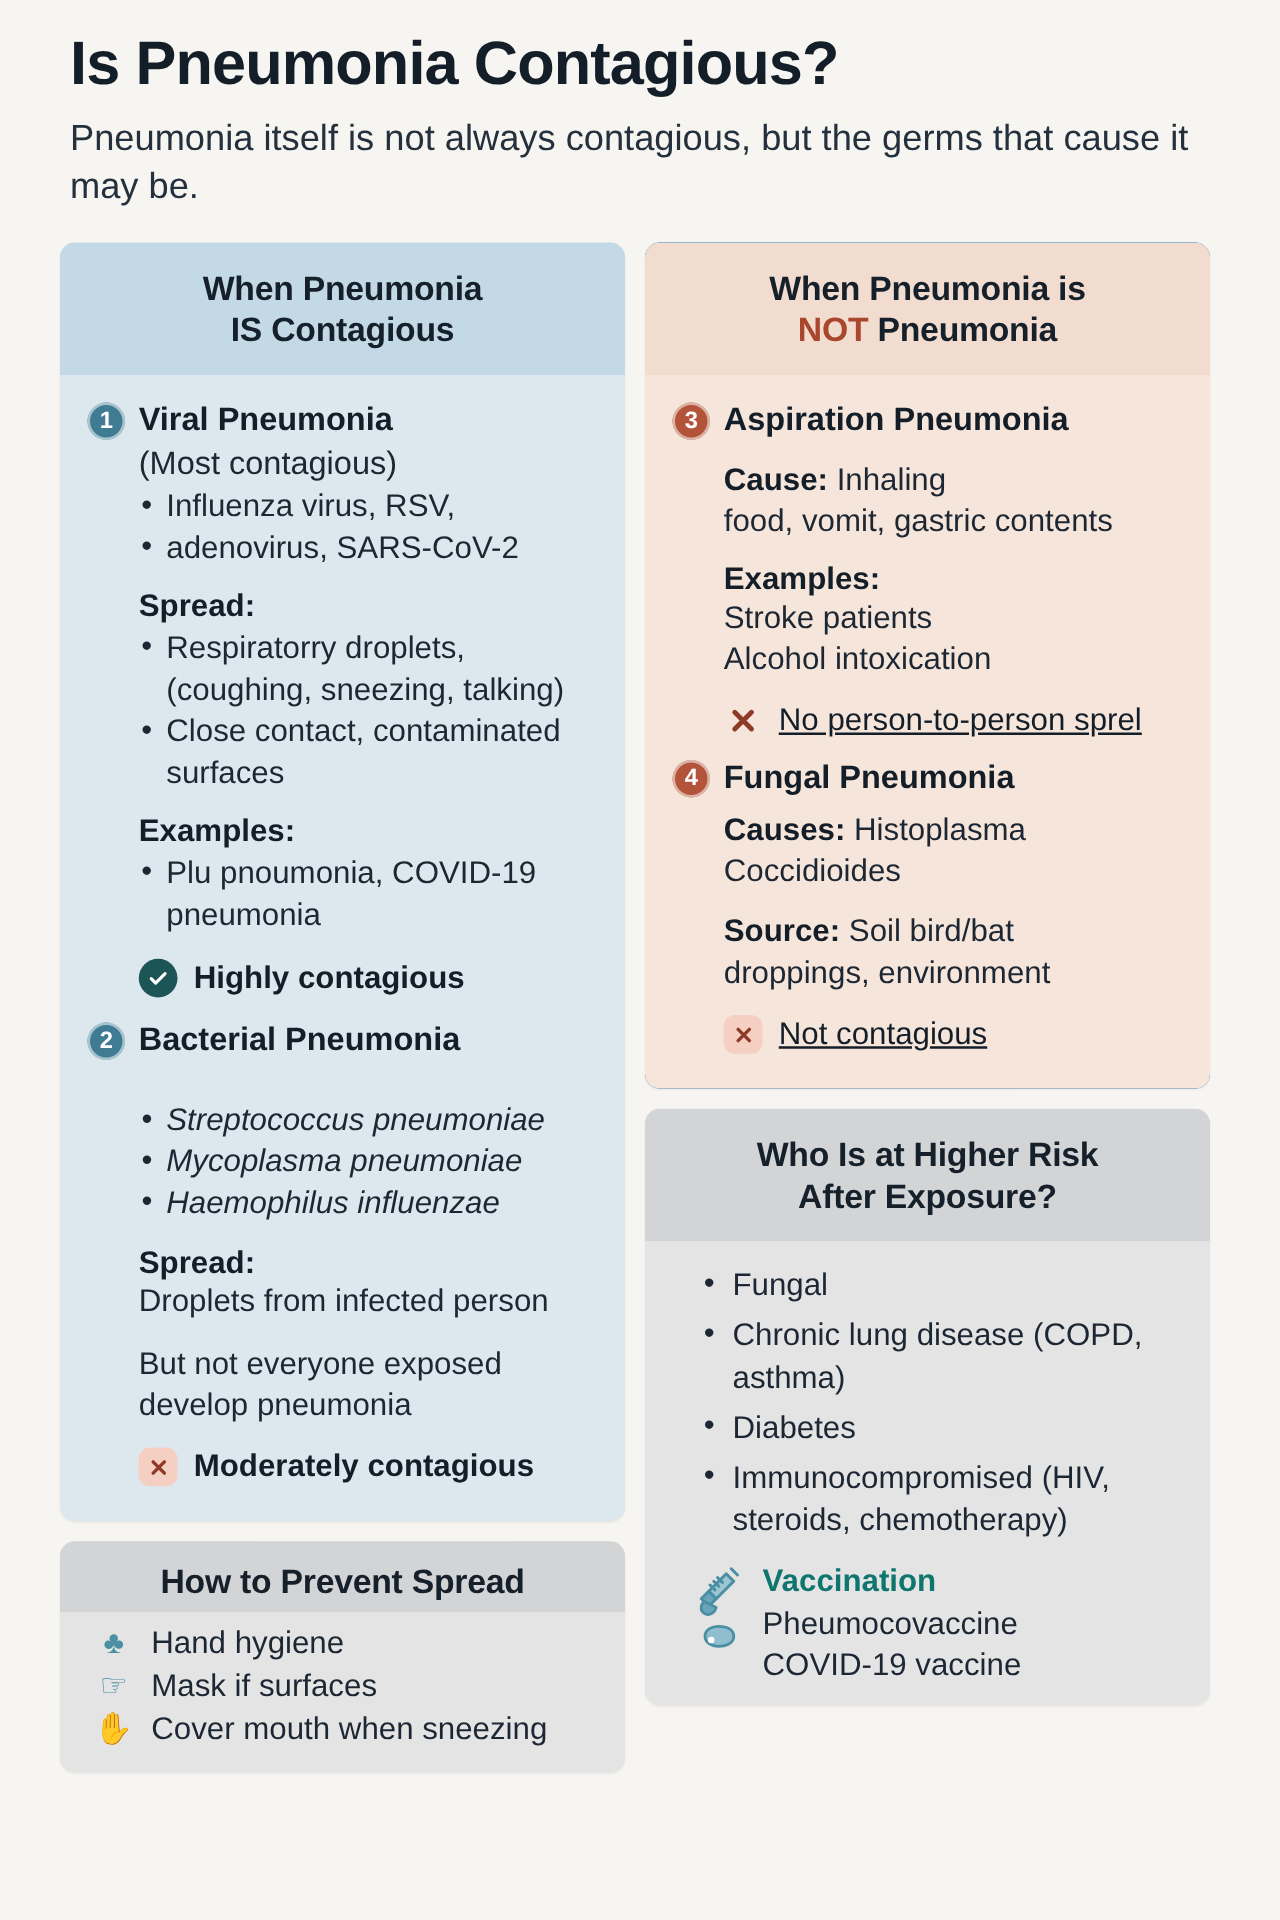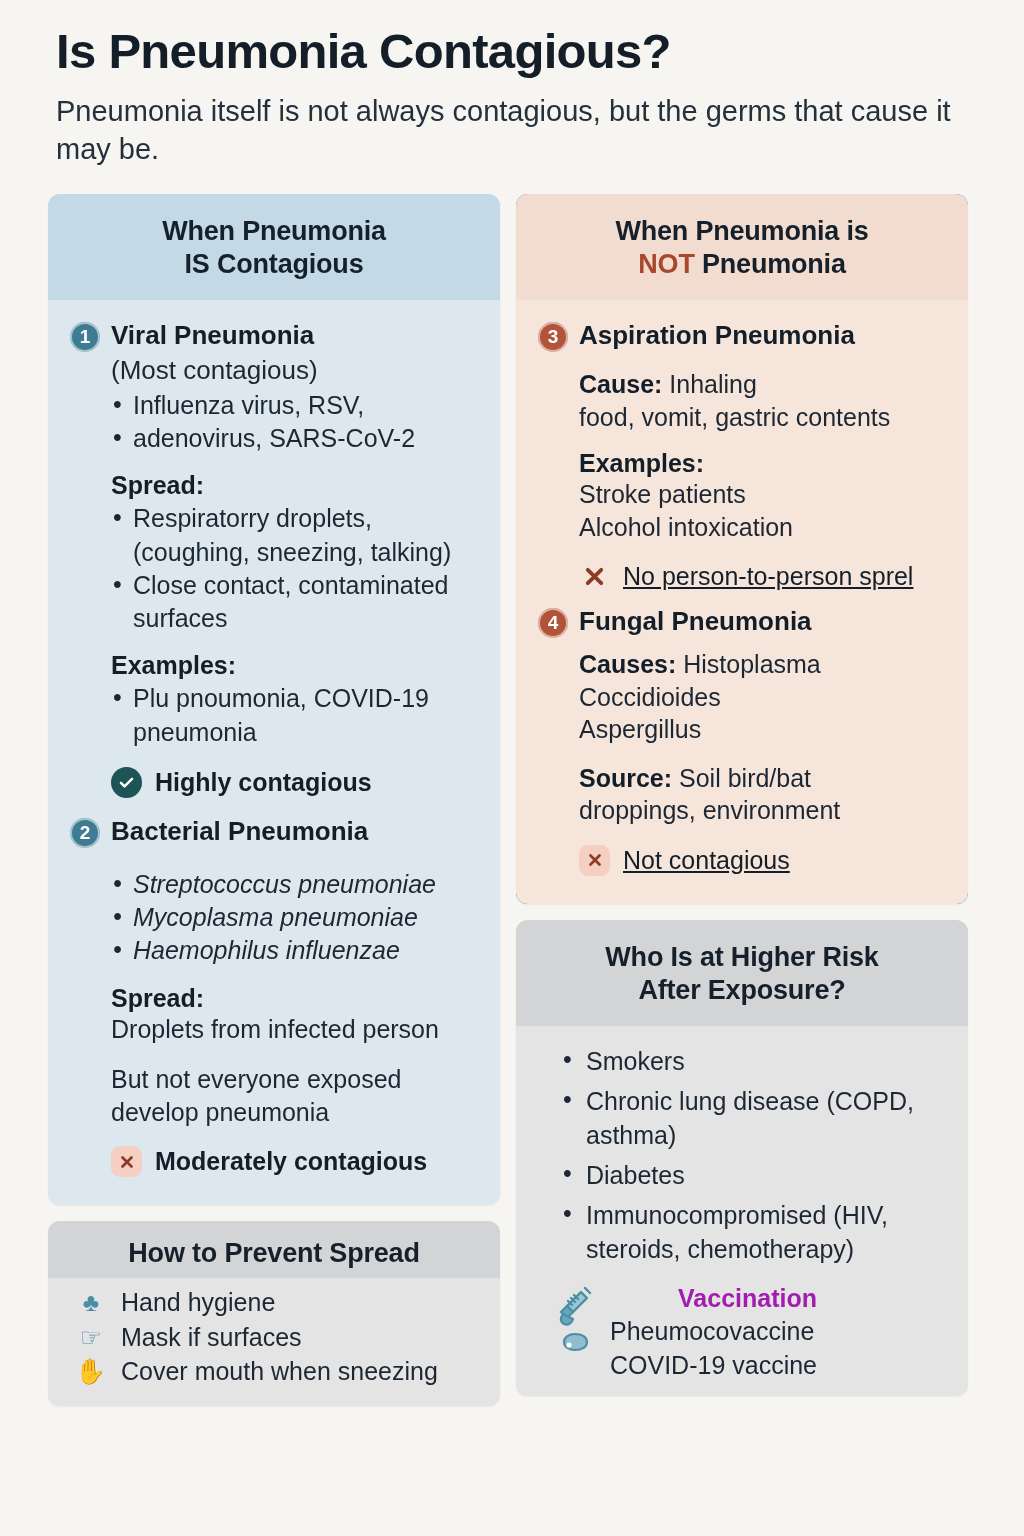--- a/index.html
+++ b/index.html
@@ -241,21 +241,21 @@
   .vax-icons {
     flex: 0 0 auto;
     width: 46px;
     display: flex;
     flex-direction: column;
     align-items: center;
     padding-top: 2px;
   }
   .vax-icons svg { display: block; }
   .vax-text { font-size: 25px; line-height: 1.34; color: #1c2733; }
-  .vax-text .vt-title { font-weight: bold; color: #a21caf; text-align: right; }
+  .vax-text .vt-title { font-weight: bold; color: #0f766e; }
 </style>
 </head>
 <body>
 
 <div class="page">
 
   <h1 class="title">Is Pneumonia Contagious?</h1>
   <p class="subtitle">Pneumonia itself is not always contagious, but the germs that cause it may be.</p>
 
   <div class="columns">
@@ -298,21 +298,21 @@
                 </svg>
             </span>
             <span>Highly contagious</span>
           </div>
 
           <div class="num-row" style="margin-top:16px">
             <div class="num-badge num-blue">2</div>
             <div class="item-title">Bacterial Pneumonia</div>
           </div>
 
-          <ul class="bul" style="margin-top:20px">
+          <ul class="bul" style="margin-top:32px">
             <li class="ital">Streptococcus pneumoniae</li>
             <li class="ital">Mycoplasma pneumoniae</li>
             <li class="ital">Haemophilus influenzae</li>
           </ul>
 
           <div class="label">Spread:</div>
           <div class="plain">Droplets from infected person</div>
 
           <div class="para">But not everyone exposed develop pneumonia</div>
 
@@ -378,21 +378,20 @@
             <span>No person-to-person sprel</span>
           </div>
 
           <div class="num-row" style="margin-top:12px">
             <div class="num-badge num-rust">4</div>
             <div class="item-title">Fungal Pneumonia</div>
           </div>
 
           <div class="label-inline" style="margin-top:10px"><b>Causes:</b><span> Histoplasma</span></div>
           <div class="plain">Coccidioides</div>
-          <div class="plain">Aspergillus</div>
 
           <div class="label-inline"><b>Source:</b><span> Soil bird/bat</span></div>
           <div class="plain">droppings, environment</div>
 
           <div class="status light">
             <span class="chip chip-x-pink">
               <svg width="18" height="18" viewBox="0 0 24 24">
                   <path d="M6 6l12 12M18 6L6 18" fill="none" stroke="#8f3a26" stroke-width="3.6" stroke-linecap="round"></path>
                 </svg>
             </span>
@@ -402,21 +401,21 @@
         </div>
       </div>
 
       <div class="card card-grey">
         <div class="card-head">
           <div>Who Is at Higher Risk</div>
           <div>After Exposure?</div>
         </div>
         <div class="card-body" style="padding-bottom:14px">
           <ul class="bul-plain">
-            <li>Smokers</li>
+            <li>Fungal</li>
             <li>Chronic lung disease (COPD, asthma)</li>
             <li>Diabetes</li>
             <li>Immunocompromised (HIV, steroids, chemotherapy)</li>
           </ul>
 
           <div class="vax-block">
             <div class="vax-row">
               <div class="vax-icons">
                 <svg width="40" height="44" viewBox="0 0 40 44">
                   <g stroke="#4a8fa3" stroke-width="2.4" fill="none" stroke-linecap="round" stroke-linejoin="round">

